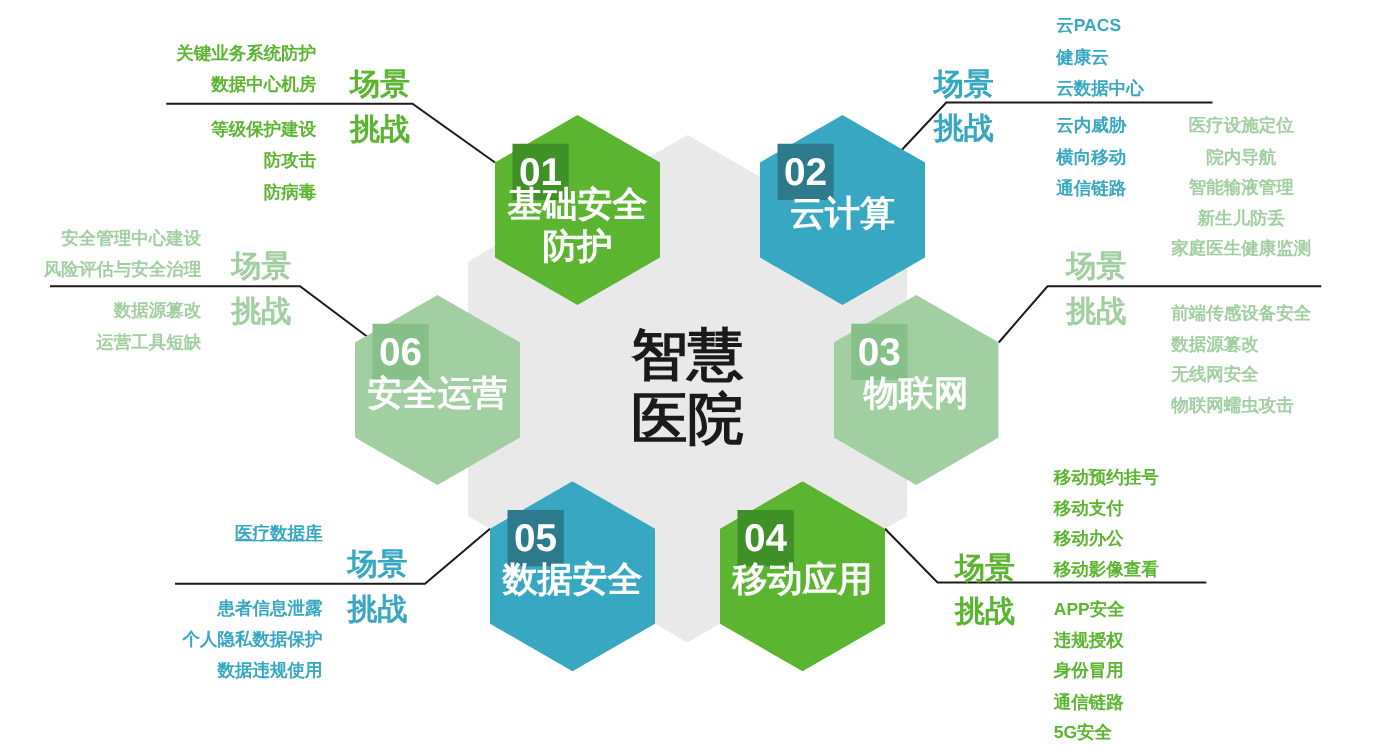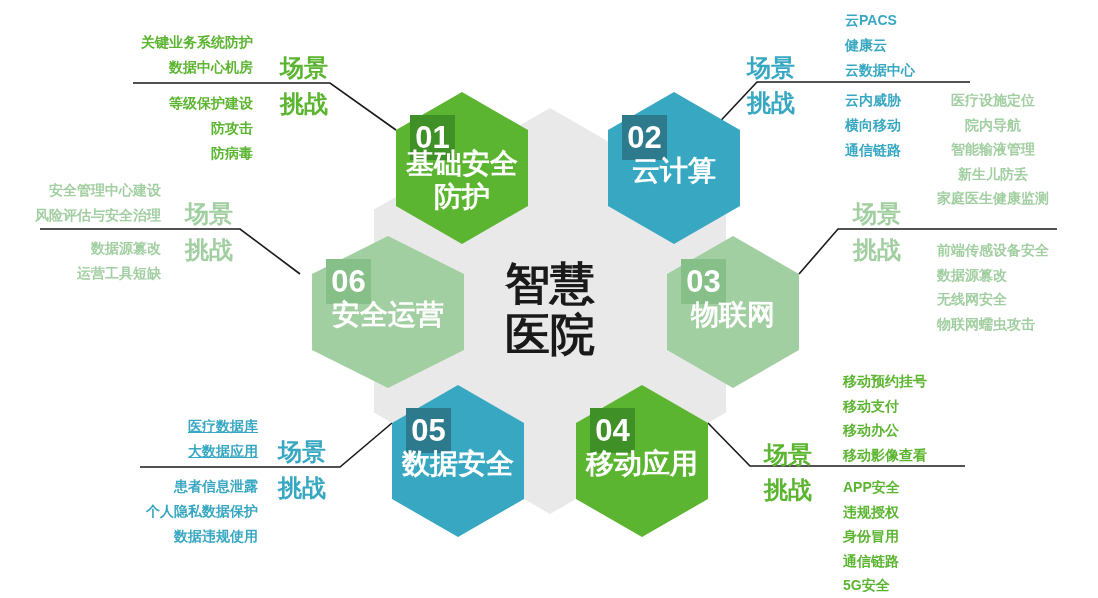--- a/index.html
+++ b/index.html
@@ -100,21 +100,21 @@
   </div>
 
   <div class="hexgroup teal single" style="left:392px;top:385px;">
     <div class="hex-shape"></div>
     <div class="hex-badge">
       <span>05</span>
     </div>
     <div class="hex-title">数据安全</div>
   </div>
 
-  <div class="hexgroup lgreen single" style="left:312px;top:236px;padding-left:20px;">
+  <div class="hexgroup lgreen single" style="left:284px;top:236px;">
     <div class="hex-shape"></div>
     <div class="hex-badge">
       <span>06</span>
     </div>
     <div class="hex-title">安全运营</div>
   </div>
 
   <div class="sc-label t-green" style="left:280px;top:54px;">场景</div>
   <div class="sc-label t-green" style="left:280px;top:90px;">挑战</div>
   <div class="item-list t-green right" style="left:58px;top:30px;width:195px;">
@@ -169,21 +169,20 @@
     <div class="li">违规授权</div>
     <div class="li">身份冒用</div>
     <div class="li">通信链路</div>
     <div class="li">5G安全</div>
   </div>
 
   <div class="sc-label t-teal" style="left:278px;top:438px;">场景</div>
   <div class="sc-label t-teal" style="left:278px;top:474px;">挑战</div>
   <div class="item-list t-teal right" style="left:65px;top:414px;width:193px;text-decoration:underline;">
     <div class="li">医疗数据库</div>
-    <div class="li">大数据应用</div>
   </div>
   <div class="item-list t-teal right" style="left:65px;top:474px;width:193px;">
     <div class="li">患者信息泄露</div>
     <div class="li">个人隐私数据保护</div>
     <div class="li">数据违规使用</div>
   </div>
 
   <div class="sc-label t-lgreen" style="left:185px;top:200px;">场景</div>
   <div class="sc-label t-lgreen" style="left:185px;top:236px;">挑战</div>
   <div class="item-list t-lgreen right" style="left:4px;top:178px;width:157px;">

